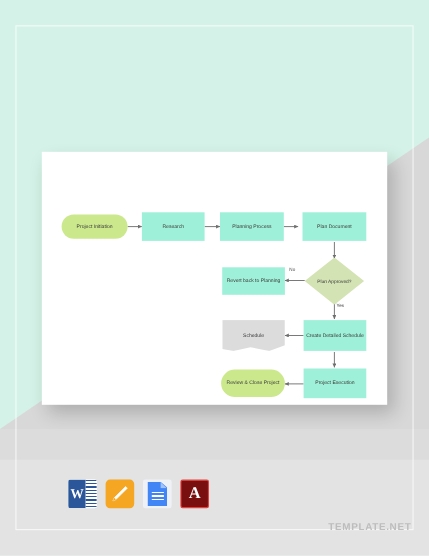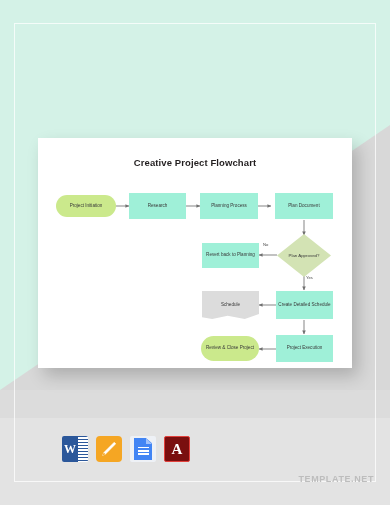--- a/index.html
+++ b/index.html
@@ -226,21 +226,20 @@
 
 <div id="stage">
   <div id="teal-wedge"></div>
   <div id="grey-band"></div>
   <div id="grey-band-lower"></div>
   <div id="inner-frame"></div>
 </div>
 
 <div id="card">
 
-  <div id="doc-title">Creative Project Flowchart</div>
 
   <div id="flow">
 
     <svg id="connectors" viewBox="0 0 314 230">
       <defs>
         <marker id="arw" markerWidth="5" markerHeight="5" refX="4.2" refY="2.1" orient="auto" markerUnits="strokeWidth">
           <path d="M0,0 L4.4,2.1 L0,4.2 z" fill="#6f6f6f"></path>
         </marker>
       </defs>
       <g stroke="#6f6f6f" stroke-width="0.85" fill="none" marker-end="url(#arw)">

